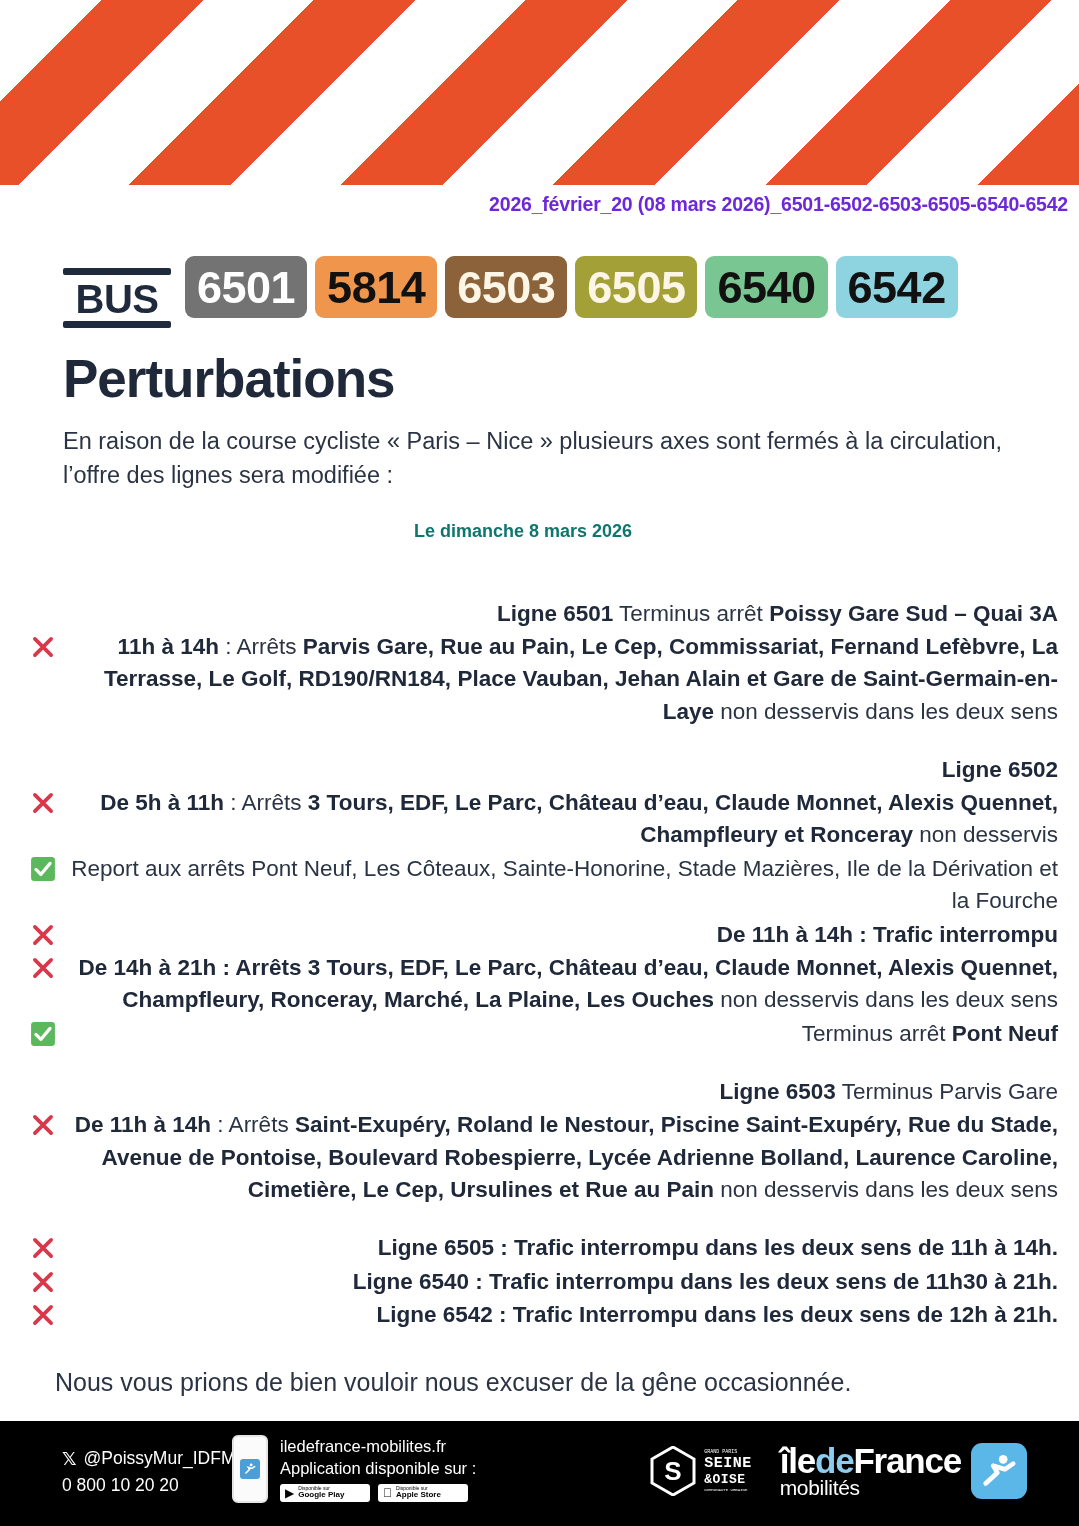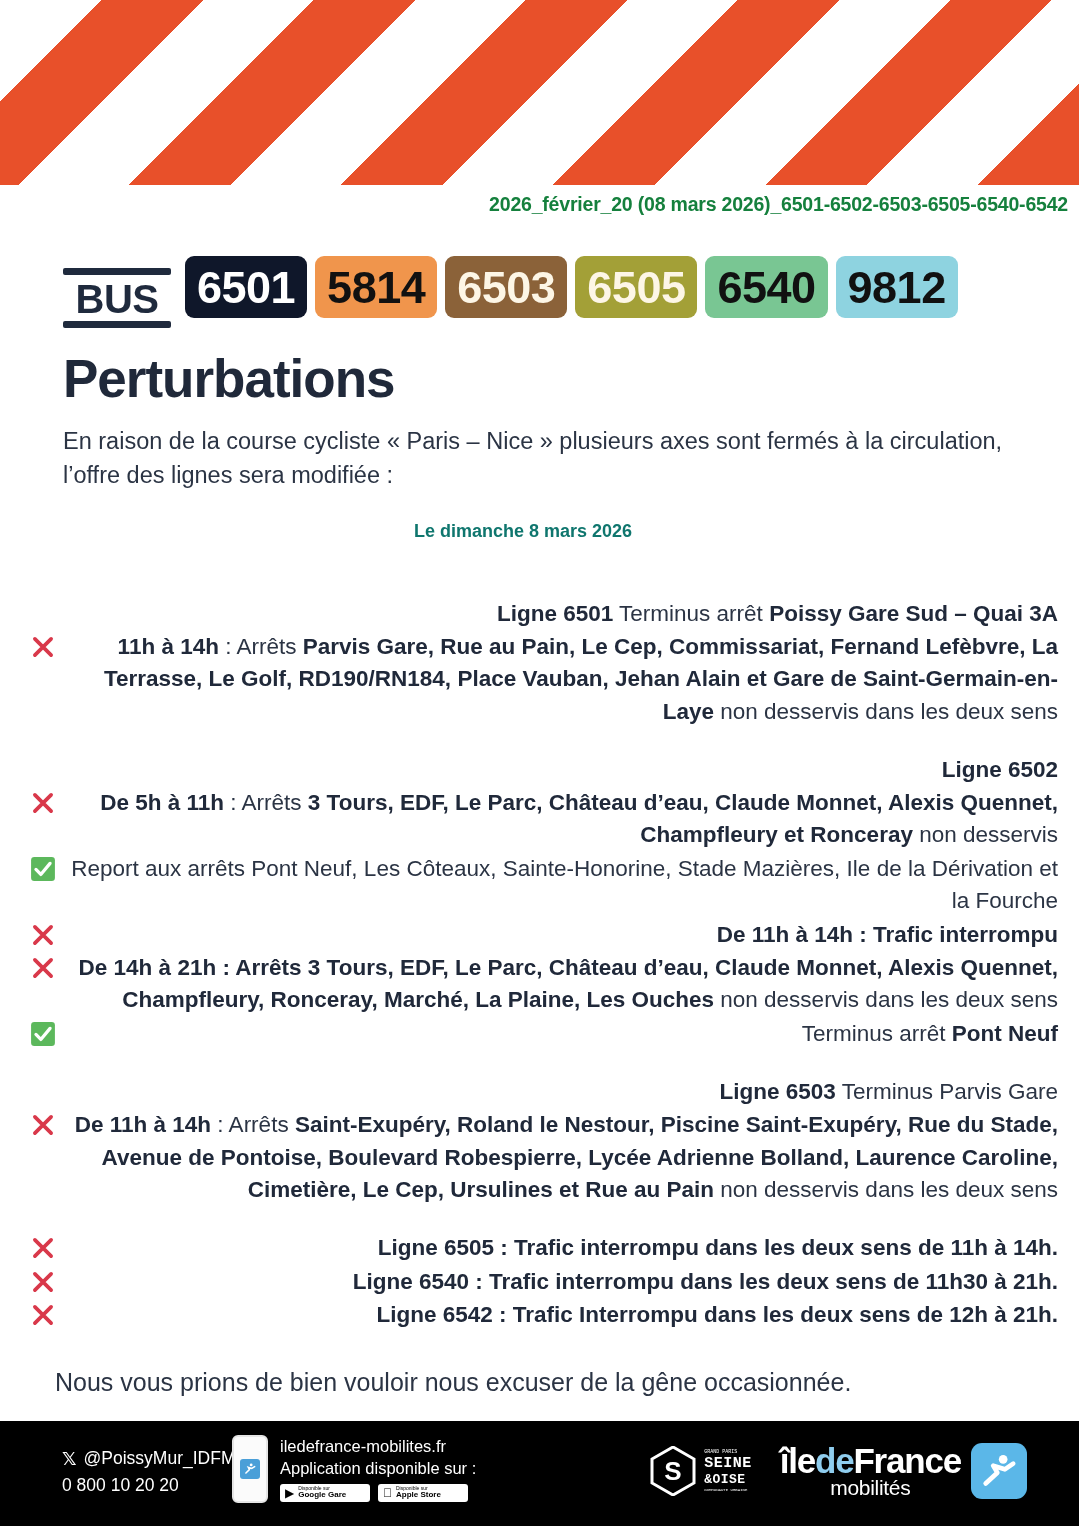--- a/index.html
+++ b/index.html
@@ -36,21 +36,21 @@
   
   .refcode {
     position: absolute;
     top: 193px;
     left: 0;
     width: 1068px;
     text-align: right;
     font-size: 19.5px;
     font-weight: bold;
     letter-spacing: -0.2px;
-    color: #15803d;
+    color: #6d28d9;
   }
 
   
   .linebar {
     position: absolute;
     top: 246px;
     left: 63px;
     display: flex;
     align-items: stretch;
     gap: 8px;
@@ -260,21 +260,21 @@
     color: #ffffff;
     font-weight: bold;
     font-family: Liberation Mono, monospace;
   }
   .so-text .t1 { font-size: 5px; display: block; font-weight: normal; }
   .so-text .t2 { font-size: 15px; display: block; letter-spacing: 0.5px; }
   .so-text .t3 { font-size: 13px; display: block; letter-spacing: 0.5px; }
   .so-text .t4 { font-size: 4px; display: block; font-weight: normal; }
 
   .idfm { display: flex; align-items: center; gap: 10px; }
-  .idfm-words { text-align: center; line-height: 0.95; }
+  .idfm-words { text-align: left; line-height: 0.95; }
   .idfm-top { font-size: 35px; font-weight: bold; letter-spacing: -1.2px; }
   .idfm-top .ile { color: #ffffff; }
   .idfm-top .de { color: #8fcdee; }
   .idfm-top .france { color: #ffffff; }
   .idfm-sub { font-size: 21px; color: #ffffff; letter-spacing: -0.3px; margin-top: 1px; }
   .idfm-mark {
     width: 56px; height: 56px;
     background: #5bb7e8;
     border-radius: 11px;
     display: flex; align-items: center; justify-content: center;
@@ -286,26 +286,26 @@
 <div class="stripes"></div>
 
 <div class="refcode">2026_février_20 (08 mars 2026)_6501-6502-6503-6505-6540-6542</div>
 
 <div class="linebar">
   <div class="bus-block">
     <div class="bus-rule"></div>
     <div class="bus-word">BUS</div>
     <div class="bus-rule"></div>
   </div>
-  <div class="badge" style="background: #0f172a; color: rgb(255, 255, 255);">6501</div>
+  <div class="badge" style="background: #737373; color: rgb(255, 255, 255);">6501</div>
   <div class="badge" style="background: rgb(240, 149, 76); color: rgb(17, 17, 17);">5814</div>
   <div class="badge" style="background: rgb(139, 98, 57); color: rgb(253, 246, 230);">6503</div>
   <div class="badge" style="background: rgb(163, 160, 55); color: rgb(253, 246, 230);">6505</div>
   <div class="badge" style="background: rgb(121, 198, 147); color: rgb(17, 17, 17);">6540</div>
-  <div class="badge" style="background: rgb(142, 211, 224); color: rgb(17, 17, 17);">9812</div>
+  <div class="badge" style="background: rgb(142, 211, 224); color: rgb(17, 17, 17);">6542</div>
 </div>
 
 <div class="title">Perturbations</div>
 
 <div class="intro">En raison de la course cycliste « Paris – Nice » plusieurs axes sont fermés à la circulation, l’offre des lignes sera modifiée :</div>
 
 <div class="dateline">Le dimanche 8 mars 2026</div>
 
 <div class="body">
     <div class="section">
@@ -375,21 +375,21 @@
       </span>
     </div>
     <div class="app-text">
       <div>iledefrance-mobilites.fr</div>
       <div>Application disponible sur :</div>
       <div class="stores">
         <div class="store">
           <span class="glyph">▶</span>
           <span class="lines">
             <span class="small">Disponible sur</span>
-            <span class="big">Google Gare</span>
+            <span class="big">Google Play</span>
           </span>
         </div>
         <div class="store">
           <span class="glyph"></span>
           <span class="lines">
             <span class="small">Disponible sur</span>
             <span class="big">Apple Store</span>
           </span>
         </div>
       </div>

